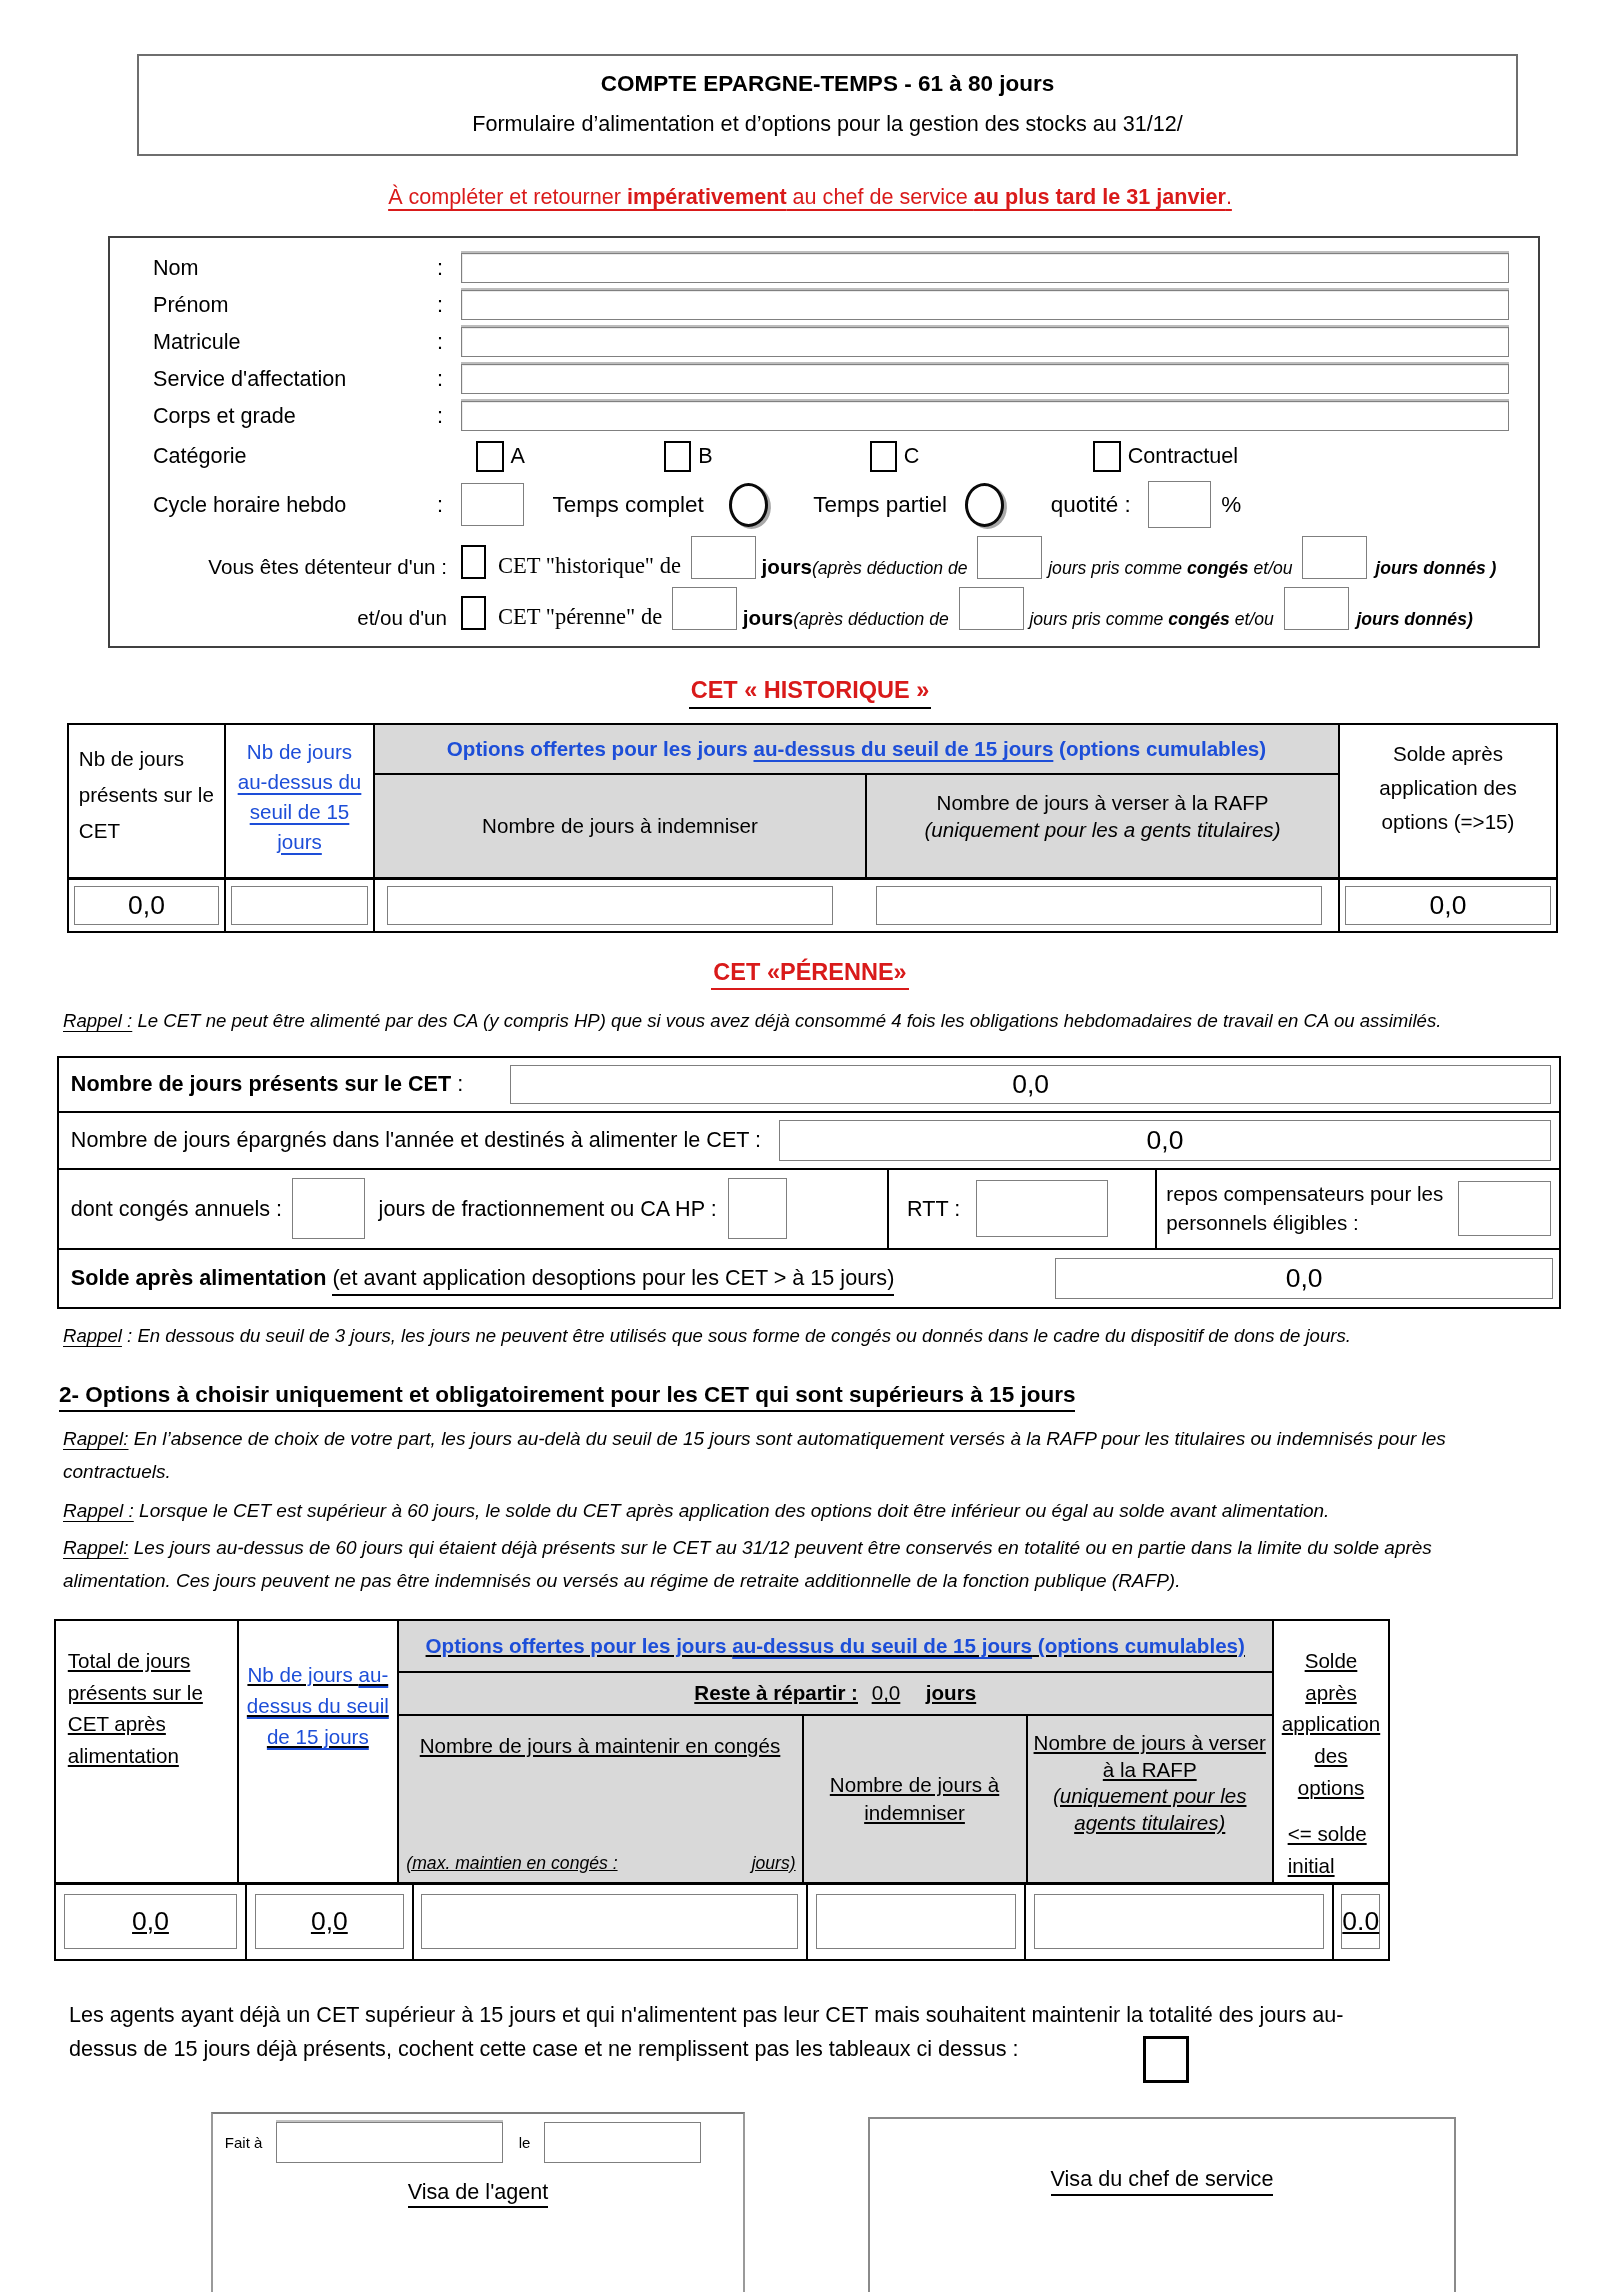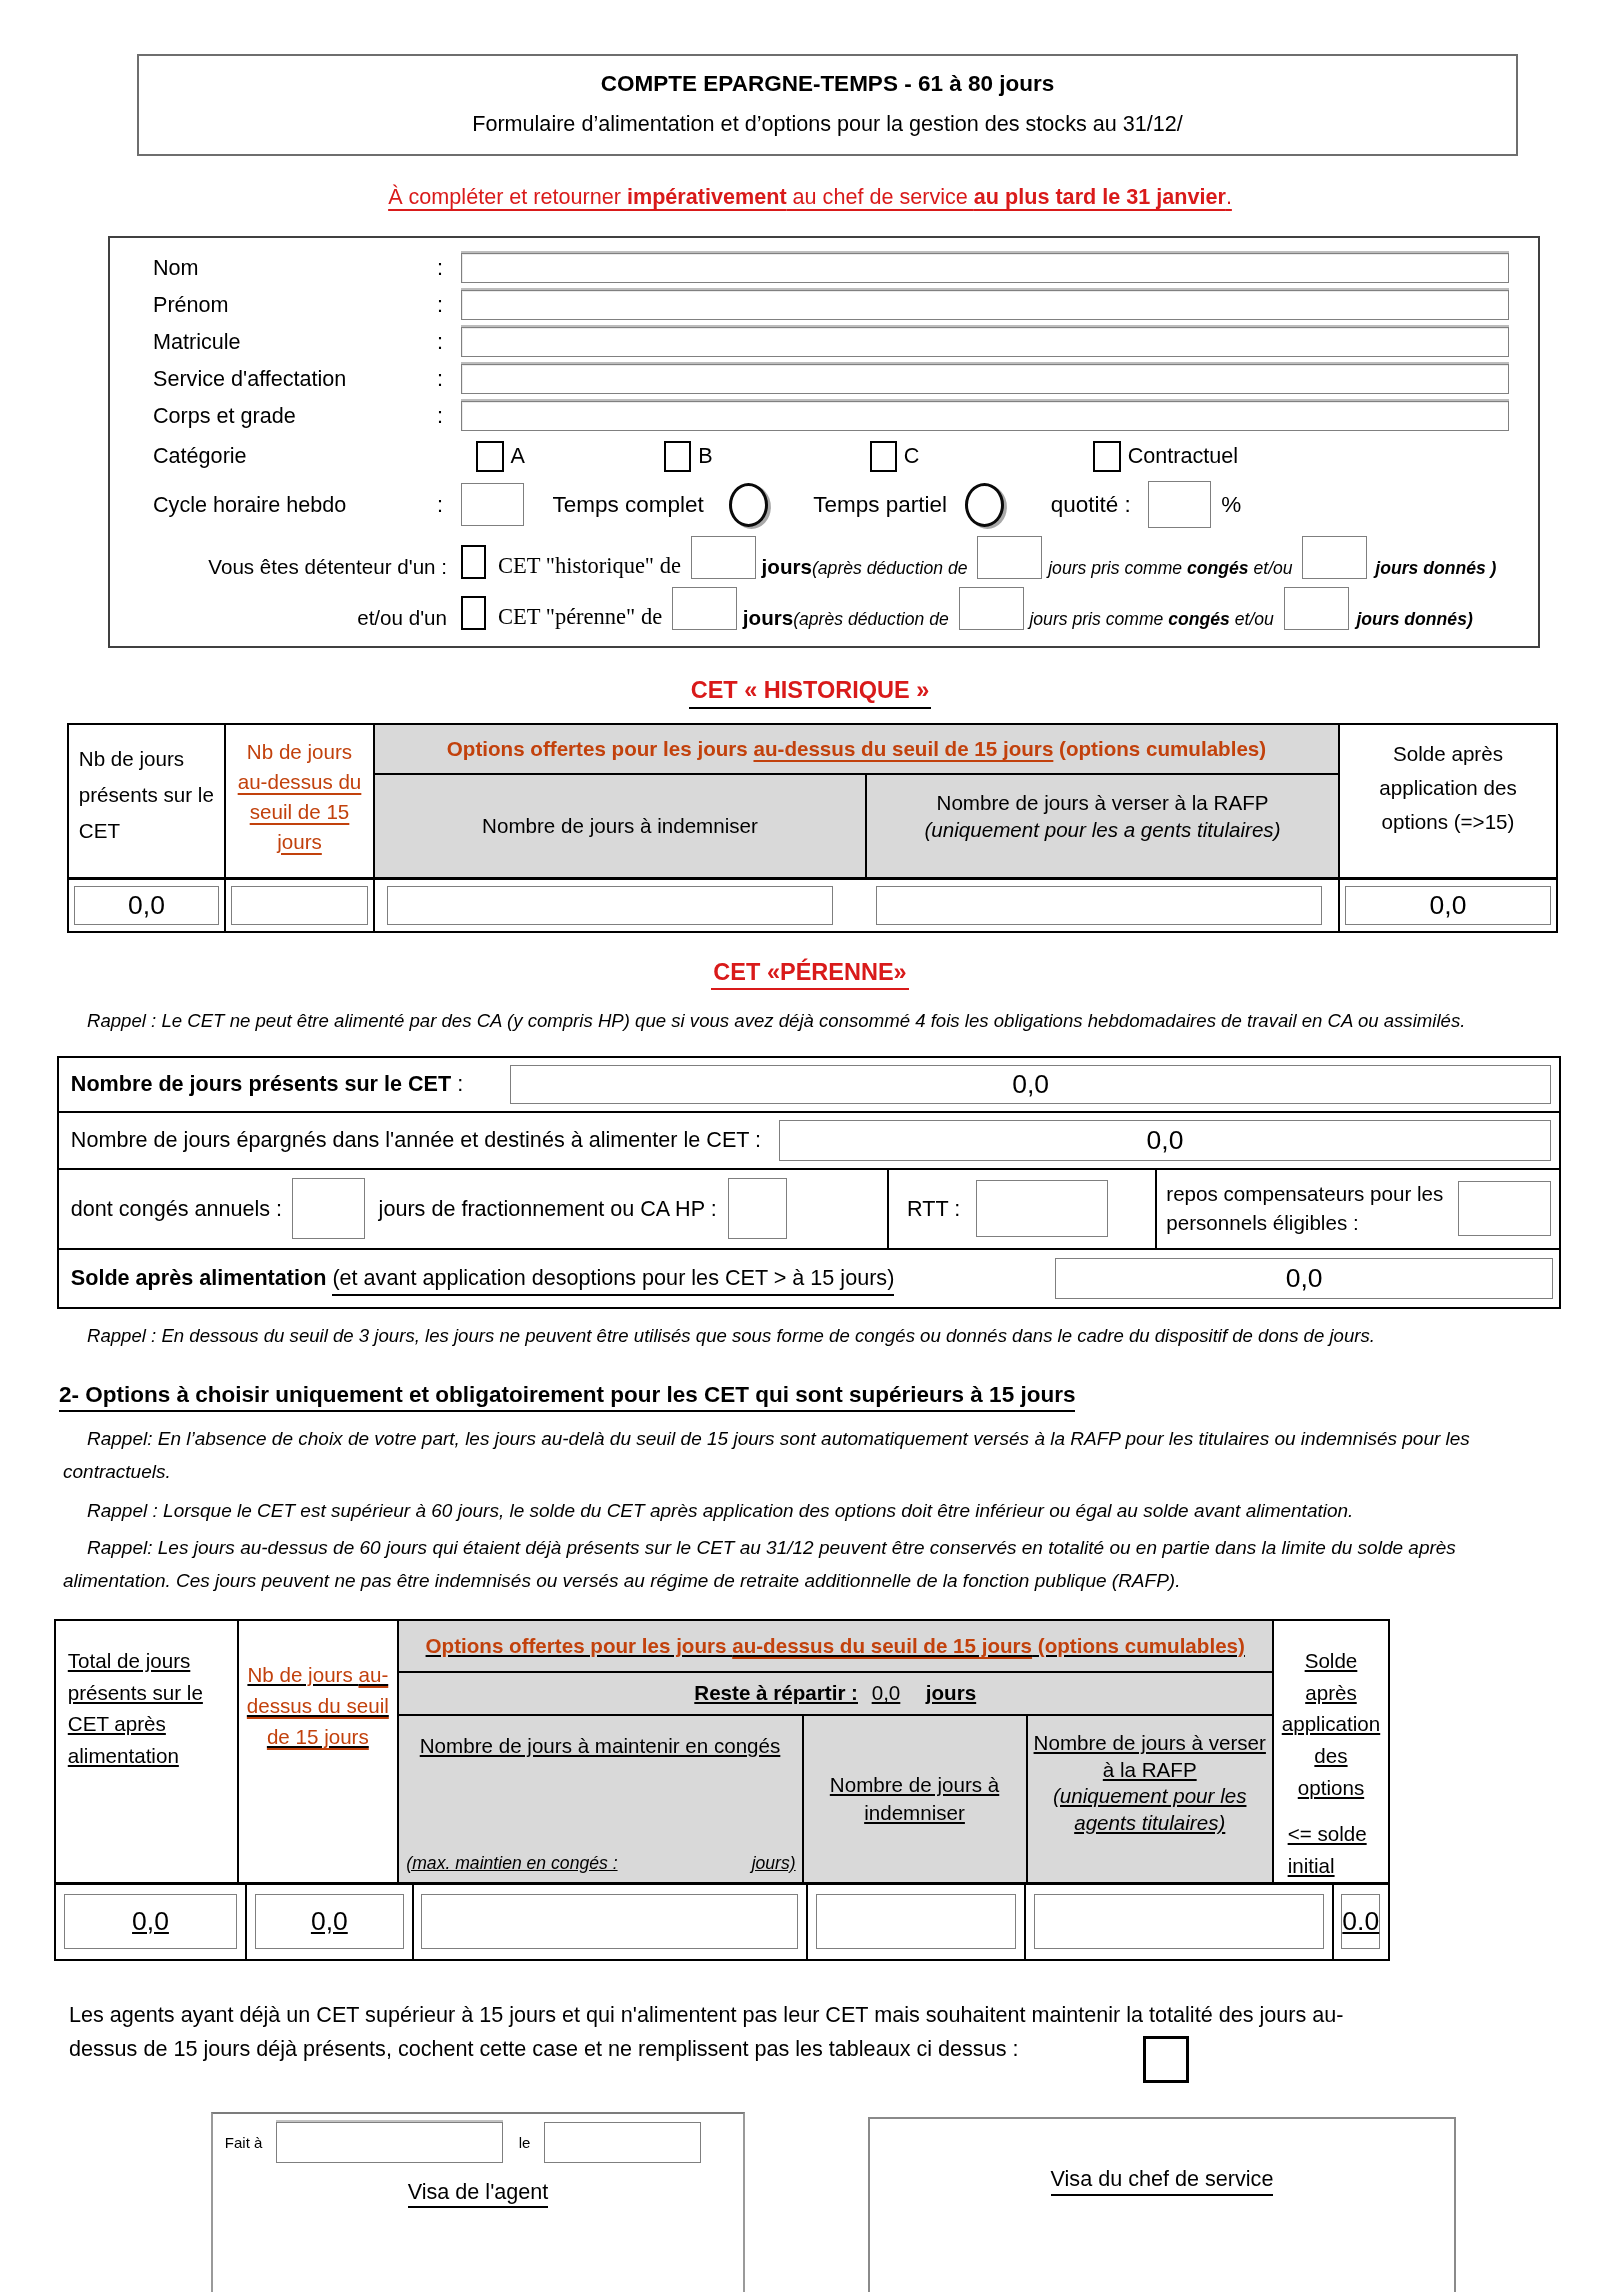--- a/index.html
+++ b/index.html
@@ -42,21 +42,21 @@
   .det-it { font-size: 17.6px; font-style: italic; white-space: nowrap; }
   .det-it b { font-weight: bold; }
   
   .red-h { text-align:center; margin-top: 29px; font-size: 23.5px; font-weight: bold; color:#d91a1a; }
   .red-h .ub { border-bottom: 2.9px solid #000; padding: 0 2px 3.9px; }
   .red-h .ur { border-bottom: 2px solid #d91a1a; padding: 0 2px 2.9px; }
   
   .input { background:#fff; border: 1px solid #7f7f7f; display:flex; align-items:center; justify-content:center;
            font-size: 26.5px; }
   .gray { background:#d9d9d9; }
-  .blue { color:#c2410c; }
+  .blue { color:#1d4ed8; }
   .u { text-decoration: underline; text-underline-offset: 3.9px; }
   
   .t1 { margin: 19.6px 0 0 67px; width: 1491px; border: 2.9px solid #000; }
   .t1-head { display:flex; border-bottom: 3.9px solid #000; min-height: 155px; }
   .t1-c1 { width: 157px; border-right: 2.9px solid #000; font-size: 20.6px; padding: 15.7px 5.9px 5.9px 9.8px; line-height: 1.75; }
   .t1-c2 { width: 149px; border-right: 2.9px solid #000; font-size: 20.6px; text-align:center; padding: 11.8px 3.9px; line-height: 1.45; }
   .t1-opts { width: 965px; border-right: 2.9px solid #000; display:flex; flex-direction: column; }
   .t1-optitle { border-bottom: 2.9px solid #000; font-size: 20.6px; font-weight: bold; text-align:center; padding: 11.8px 3.9px; }
   .t1-subcols { display:flex; flex: 1; }
   .t1-s1 { width: 492px; border-right: 2.9px solid #000; display:flex; align-items:center; justify-content:center;
@@ -70,21 +70,21 @@
   .bc2 { width: 149px; border-right: 2.9px solid #000; padding: 4.9px; }
   .bo  { width: 965px; border-right: 2.9px solid #000; padding: 4.9px 11.8px; display:flex; gap: 0; }
   .bc5 { flex:1; padding: 4.9px; }
   .t1-body .input { width: 100%; height: 39px; }
   .bo .in1 { width: 446px; margin-right: 29px; }
   .bo .in2 { width: 446px; margin-left: 14.7px; }
   
   .sec-title { margin: 25.5px 0 0 59px; font-size: 22.5px; font-weight: bold; }
   .sec-title .ub { border-bottom: 2.9px solid #000; padding-bottom: 2.9px; }
   .rappel { margin: 19.6px 137px 0 63px; font-size: 18.6px; font-style: italic; line-height: 1.75; }
-  .rappel .lbl { text-underline-offset: 3.9px; margin-left: 24px; }
+  .rappel .lbl { text-decoration: underline; text-underline-offset: 3.9px; }
   
   .alim { margin: 17.6px 0 0 57px; width: 1504px; border: 2.9px solid #000; }
   .al-row { display:flex; align-items:center; border-bottom: 2.9px solid #000; }
   .al-row:last-child { border-bottom: none; }
   .al-r1 { height: 55px; }
   .al-r1 .lab { font-size: 21.6px; font-weight: bold; padding-left: 11.8px; flex:none; }
   .al-r1 .colon { font-size: 21.6px; font-weight: normal; }
   .al-r1 .input { flex:1; height: 39px; margin: 0 7.8px 0 47px; }
   .al-r2 { height: 57px; }
   .al-r2 .lab { font-size: 21.6px; padding-left: 11.8px; flex:none; }

